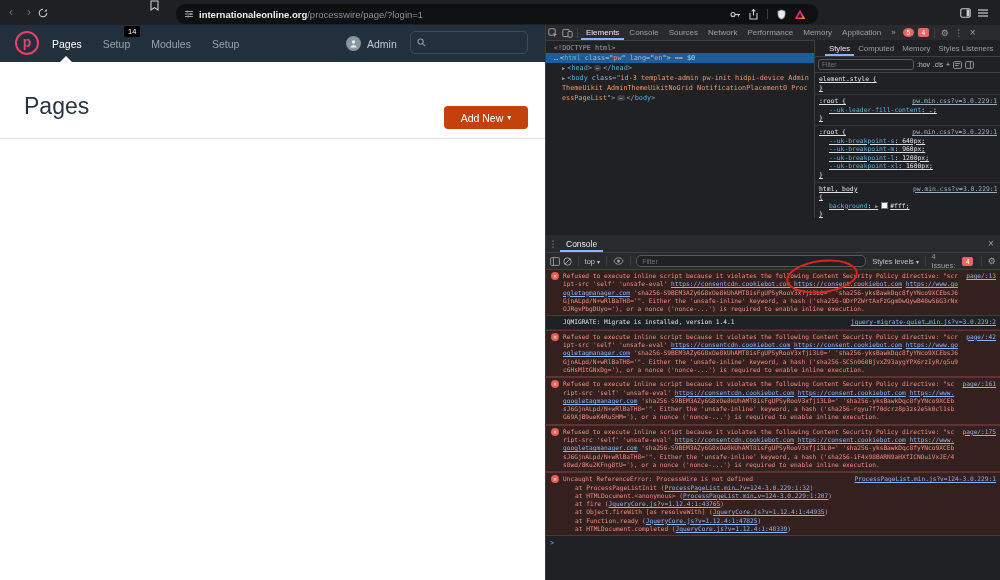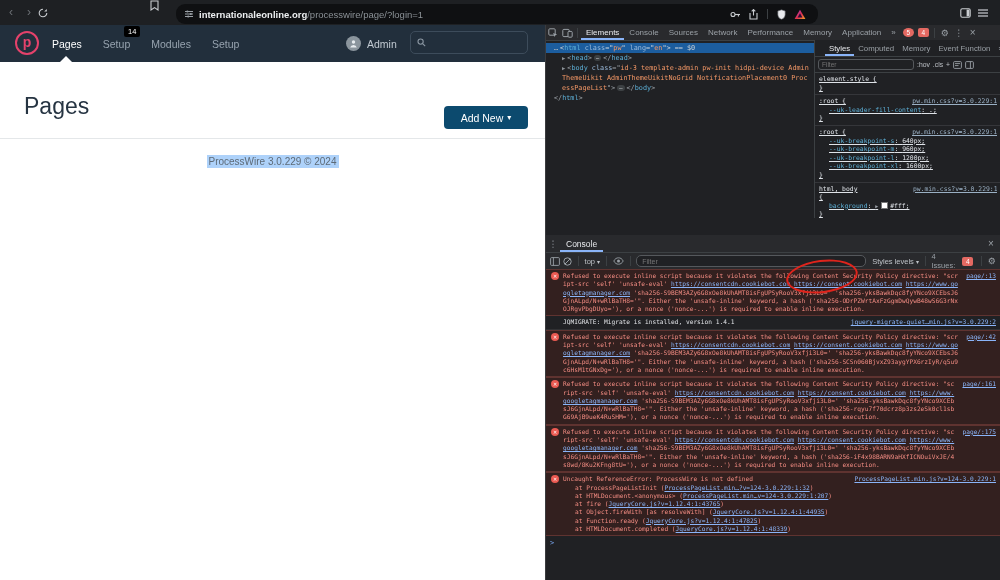--- a/index.html
+++ b/index.html
@@ -27,21 +27,21 @@
   .nbadge{position:absolute;left:124px;top:1px;background:#000000;color:#fff;font-size:7.5px;
     padding:1px 4px;border-radius:2px;}
   .caret-up{position:absolute;left:60px;top:31px;width:0;height:0;
     border-left:6px solid transparent;border-right:6px solid transparent;border-bottom:6px solid #fff;}
   .userbox{position:absolute;left:346px;top:0;height:37px;display:flex;align-items:center;gap:6px;color:#c2cad2;font-size:10.5px;}
   .avatar{width:15px;height:15px;border-radius:50%;background:#8b959d;display:flex;align-items:center;justify-content:center;}
   .searchbox{position:absolute;left:410px;top:6px;width:118px;height:23px;border:1px solid #3d4c5b;border-radius:5px;
     box-sizing:border-box;display:flex;align-items:center;padding:0 6px;background:#222f3c;}
   .searchbox input{background:transparent;border:none;outline:none;width:90px;color:#cfd6dc;font-size:10px;}
   .h1{position:absolute;left:24px;top:68px;font-size:23px;font-weight:500;color:#263442;}
-  .addnew{position:absolute;left:444px;top:81px;width:84px;height:23px;background:#0c4a6e;border:none;border-radius:4px;
+  .addnew{position:absolute;left:444px;top:81px;width:84px;height:23px;background:#c2410c;border:none;border-radius:4px;
     color:#fff;font-size:10.5px;display:flex;align-items:center;justify-content:center;gap:4px;cursor:pointer;font-family:"Liberation Sans",sans-serif;}
   .footer-sel{position:absolute;left:0;top:126px;width:545px;text-align:center;}
   .footer-sel span{background:#aed2fa;color:#5d6a77;font-size:10px;padding:1px 2px;}
   
   .dt{position:absolute;left:545px;top:25px;width:455px;height:555px;background:#202124;border-left:1px solid #3a3b3e;
     box-sizing:border-box;color:#9aa0a6;}
   .dt-tabbar{position:absolute;left:0;top:0;right:0;height:15px;background:#292a2d;border-bottom:1px solid #3c4043;
     display:flex;align-items:center;font-size:8px;}
   .dt-tab{padding:0 5px;height:15px;display:flex;align-items:center;white-space:nowrap;cursor:pointer;}
   .dt-tab.active{color:#e8eaed;box-shadow:inset 0 -2px 0 #8ab4f8;}
@@ -227,23 +227,20 @@
         <input placeholder="" style="">
       </div>
       <div class="caret-up"></div>
     </div>
     <div class="h1">Pages</div>
     <button class="addnew">
       <span>Add New</span>
       <span style="font-size:8px;">▾</span>
     </button>
     <div style="position:absolute;left:0;top:113px;width:545px;height:1px;background:#e4e7e9;"></div>
-    <div class="footer-sel">
-      <span>ProcessWire 3.0.229 © 2024</span>
-    </div>
   </div>
 
   <div class="dt">
 
     <div class="dt-tabbar">
       <div class="tico">
         <svg width="10" height="10" viewBox="0 0 10 10">
             <rect x=".8" y=".8" width="6.4" height="6.4" rx="1" fill="none" stroke="#9aa0a6" stroke-width="1"></rect>
             <path d="M5 5l4.2 1.6-1.8.7-.7 1.8z" fill="#9aa0a6"></path>
           </svg>
@@ -267,32 +264,32 @@
       <div class="dt-tab">»</div>
       <div class="errball">5</div>
       <div class="issuesq">4</div>
       <div class="tsep"></div>
       <div class="tico" style="font-size:9px;">⚙</div>
       <div class="tico" style="font-size:9px;">⋮</div>
       <div class="tico" style="font-size:10px;">×</div>
     </div>
 
     <div class="el-panel">
+        <div class="el-line"><span class="k-doc">&lt;!DOCTYPE html&gt;</span></div>
         <div class="el-line sel"><span class="gut">…</span><span class="k-b">&lt;</span><span class="k-tag">html</span><span class="k-attr"> class</span><span class="k-b">="</span><span class="k-val">pw</span><span class="k-b">"</span><span class="k-attr"> lang</span><span class="k-b">="</span><span class="k-val">en</span><span class="k-b">"&gt;</span><span class="k-meta"> == $0</span></div>
         <div class="el-line ind"><span class="arrow">▶</span><span class="k-b">&lt;</span><span class="k-tag">head</span><span class="k-b">&gt;</span><span class="k-dots">⋯</span><span class="k-b">&lt;/</span><span class="k-tag">head</span><span class="k-b">&gt;</span></div>
         <div class="el-line ind"><span class="arrow">▶</span><span class="k-b">&lt;</span><span class="k-tag">body</span><span class="k-attr"> class</span><span class="k-b">="</span><span class="k-val">id-3 template-admin pw-init hidpi-device AdminThemeUikit AdminThemeUikitNoGrid NotificationPlacement0 ProcessPageList</span><span class="k-b">"&gt;</span><span class="k-dots">⋯</span><span class="k-b">&lt;/</span><span class="k-tag">body</span><span class="k-b">&gt;</span></div>
-        <div class="el-line"><span class="k-b">&lt;/</span><span class="k-tag">html</span><span class="k-b">&gt;</span></div>
       </div>
 
     <div class="st-panel">
       <div class="st-tabs">
           <div class="st-tab active">Styles</div>
           <div class="st-tab">Computed</div>
           <div class="st-tab">Memory</div>
-          <div class="st-tab">Event Function</div>
+          <div class="st-tab">Styles Listeners</div>
           <div class="st-tab">»</div>
         </div>
       <div class="st-toolbar">
         <input class="st-filter" placeholder="Filter" style="">
         <span class="st-tgl">:hov</span>
         <span class="st-tgl">.cls</span>
         <span class="st-tgl">+</span>
         <span>
           <svg width="9" height="8" viewBox="0 0 9 8">
               <rect x=".6" y=".6" width="7.8" height="6.8" rx="1" fill="none" stroke="#9aa0a6" stroke-width=".9"></rect>

